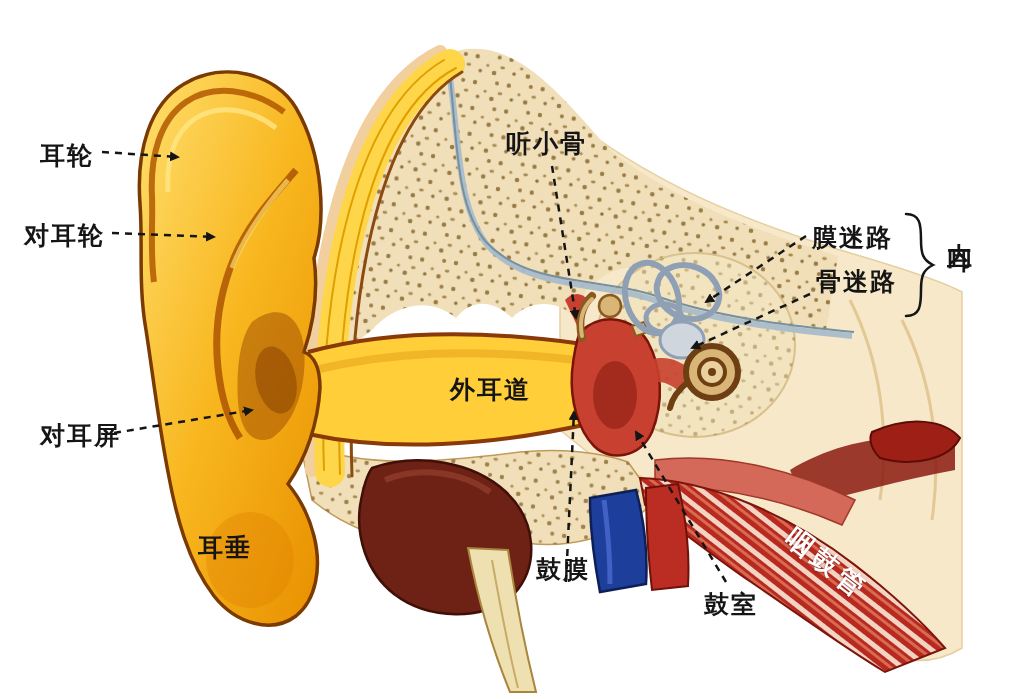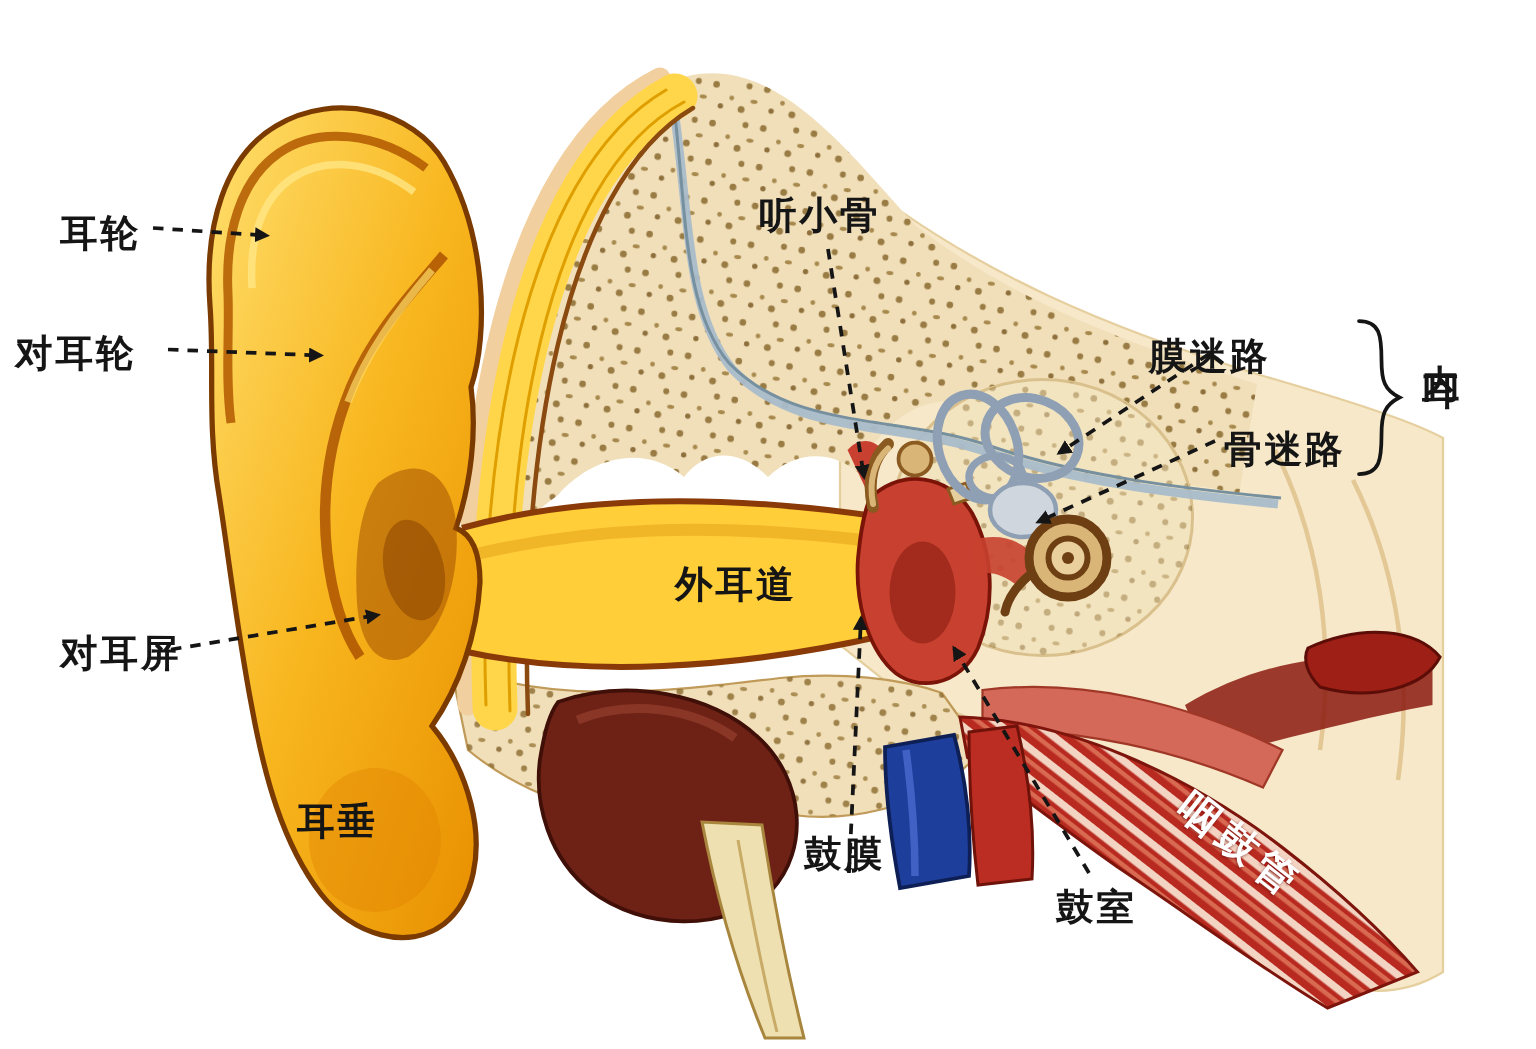--- a/index.html
+++ b/index.html
@@ -175,25 +175,25 @@
     <path d="M 810,294 L 692,348" marker-end="url(#arrow)"></path>
     <path d="M 566,582 L 574,412" marker-end="url(#arrow)"></path>
     <path d="M 726,582 L 636,432" marker-end="url(#arrow)"></path>
   </g>
 
   <path d="M 906,214 C 920,214 921,224 921,240 C 921,254 923,260 933,265
            C 923,270 921,276 921,290 C 921,306 920,316 906,316" fill="none" stroke="#151515" stroke-width="2.5" stroke-linecap="round"></path>
 </svg>
 
 <div class="lbl" style="left:40px;top:139px">耳轮</div>
-<div class="lbl" style="left:10px;top:219px">对耳轮</div>
+<div class="lbl" style="left:24px;top:219px">对耳轮</div>
 <div class="lbl" style="left:40px;top:419px">对耳屏</div>
 <div class="lbl" style="left:198px;top:531px">耳垂</div>
 <div class="lbl" style="left:450px;top:373px">外耳道</div>
 <div class="lbl" style="left:506px;top:127px">听小骨</div>
-<div class="lbl" style="left:766px;top:221px">膜迷路</div>
-<div class="lbl" style="left:816px;top:283px">骨迷路</div>
+<div class="lbl" style="left:812px;top:221px">膜迷路</div>
+<div class="lbl" style="left:816px;top:265px">骨迷路</div>
 <div class="lbl lbl-vertical" style="left:944px;top:222px">内耳</div>
 <div class="lbl" style="left:536px;top:553px">鼓膜</div>
 <div class="lbl" style="left:704px;top:588px">鼓室</div>
 <div class="lbl lbl-white" style="left:800px;top:520px">咽鼓管</div>
 
 </div>
 
 </body></html>

